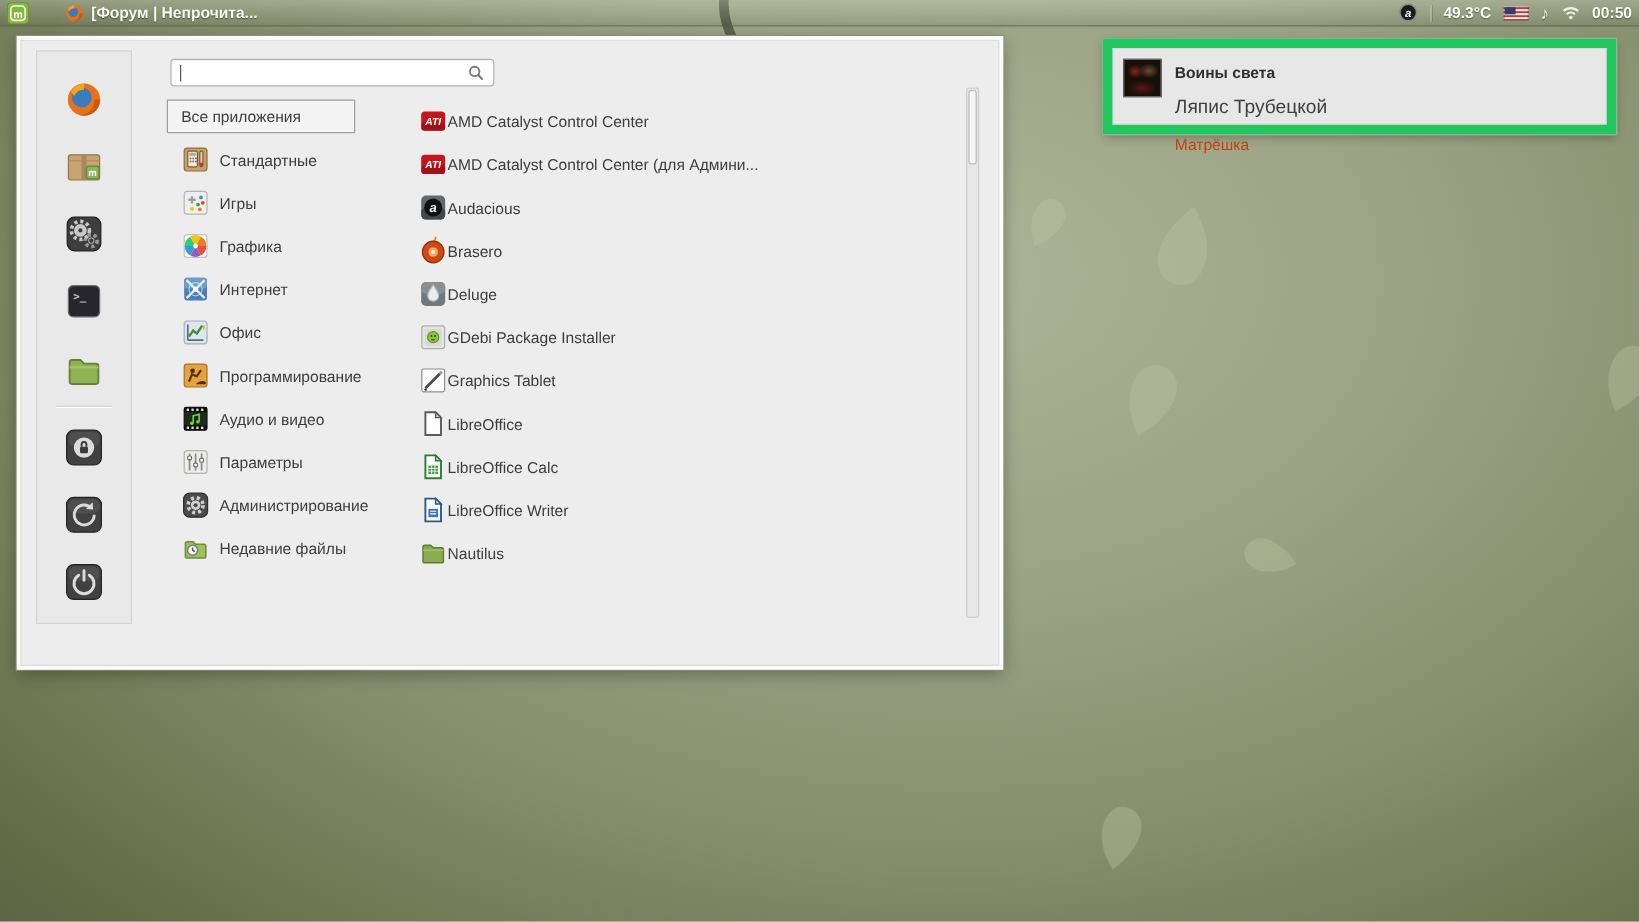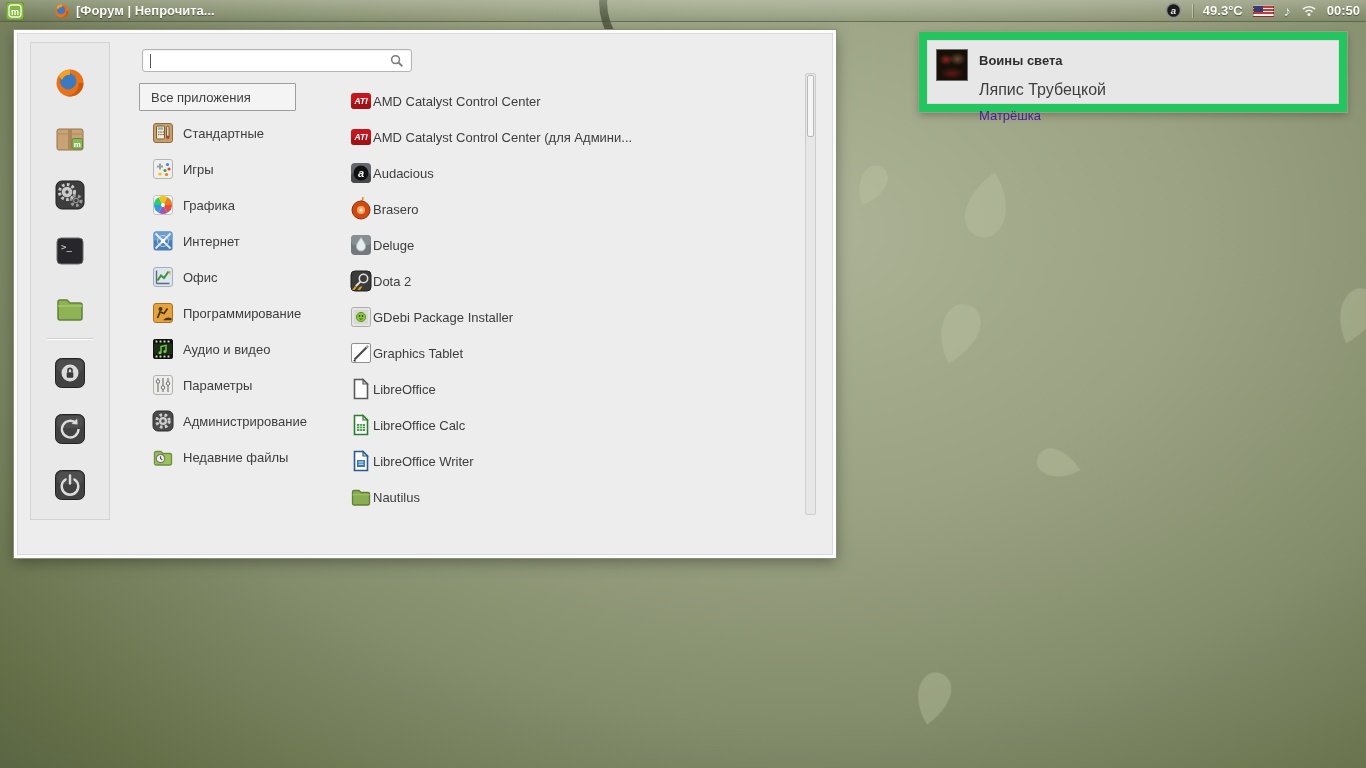--- a/index.html
+++ b/index.html
@@ -96,21 +96,21 @@
     background:
       radial-gradient(10px 8px at 30% 32%, #8a2420 0%, rgba(0,0,0,0) 70%),
       radial-gradient(12px 9px at 68% 30%, #6b4a33 0%, rgba(0,0,0,0) 70%),
       radial-gradient(16px 8px at 50% 78%, #5e1714 0%, rgba(0,0,0,0) 75%),
       #171008;
     border:1px solid #6a6a6a;
   }
   .notif-text { display:flex; flex-direction:column; }
   .notif-title { font-size:13px; font-weight:700; color:#2f2f2f; margin-top:6px; }
   .notif-line1 { font-size:16px; color:#3e3e3e; margin-top:13px; }
-  .notif-line2 { font-size:13px; color:#4c1d95; margin-top:9px; }
+  .notif-line2 { font-size:13px; color:#c2410c; margin-top:14px; }
 </style>
 </head>
 <body>
 
 <div class="wallpaper-decor">
   <svg width="1366" height="768" viewBox="0 0 1366 768">
     <path d="M604 -6 C 600 16, 610 32, 621 52" stroke="#454d36" stroke-width="8" fill="none" opacity="0.75"></path>
     <g fill="#bcc4a6" opacity="0.38">
       <g transform="translate(875,178) rotate(205) scale(1.0)">
           <path d="M0 -30 C 12 -18 16 -2 9 8 C 4 15 -8 14 -12 5 C -16 -5 -10 -19 0 -30 Z"></path>
@@ -474,32 +474,20 @@
             <rect x="2" y="2" width="20" height="20" rx="4" fill="#71797f"></rect>
             <rect x="2" y="2" width="20" height="10" rx="4" fill="#878f95"></rect>
             <path d="M12 4.5 C 9.5 8.5 7.5 10.5 7.5 13.5 a4.5 4.5 0 0 0 9 0 C 16.5 10.5 14.5 8.5 12 4.5 Z" fill="#e8edf0" stroke="#b4bcc2"></path>
           </svg>
         </span>
         <span class="lbl">Deluge</span>
       </div>
       <div class="app-row">
         <span class="icn">
           <svg viewBox="0 0 24 24">
-            <rect x="2" y="2" width="20" height="20" rx="4" fill="#3a3a3a" stroke="#202020"></rect>
-            <circle cx="14.5" cy="9.5" r="4.2" stroke="#e0e0e0" stroke-width="1.6" fill="none"></circle>
-            <line x1="11.4" y1="12.6" x2="6.8" y2="17.2" stroke="#e0e0e0" stroke-width="2"></line>
-            <path d="M3 21 l2.6 -3.4 h2.6 l-2.6 3.4 z" fill="#d8a018"></path>
-            <path d="M8.4 21 l2.6 -3.4 h2.6 l-2.6 3.4 z" fill="#d8a018"></path>
-          </svg>
-        </span>
-        <span class="lbl">Dota 2</span>
-      </div>
-      <div class="app-row">
-        <span class="icn">
-          <svg viewBox="0 0 24 24">
             <rect x="2.5" y="2.5" width="19" height="19" rx="2" fill="#e4e4e2" stroke="#adada9"></rect>
             <rect x="5" y="5" width="14" height="14" fill="#d8d8d4"></rect>
             <circle cx="12" cy="12" r="4.6" fill="#8dc63f" stroke="#5e9421"></circle>
             <circle cx="10.5" cy="11" r="0.9" fill="#2f4d10"></circle>
             <circle cx="13.5" cy="11" r="0.9" fill="#2f4d10"></circle>
             <path d="M10.5 13.6 q1.5 1.2 3 0" stroke="#2f4d10" stroke-width="0.9" fill="none"></path>
           </svg>
         </span>
         <span class="lbl">GDebi Package Installer</span>
       </div>

